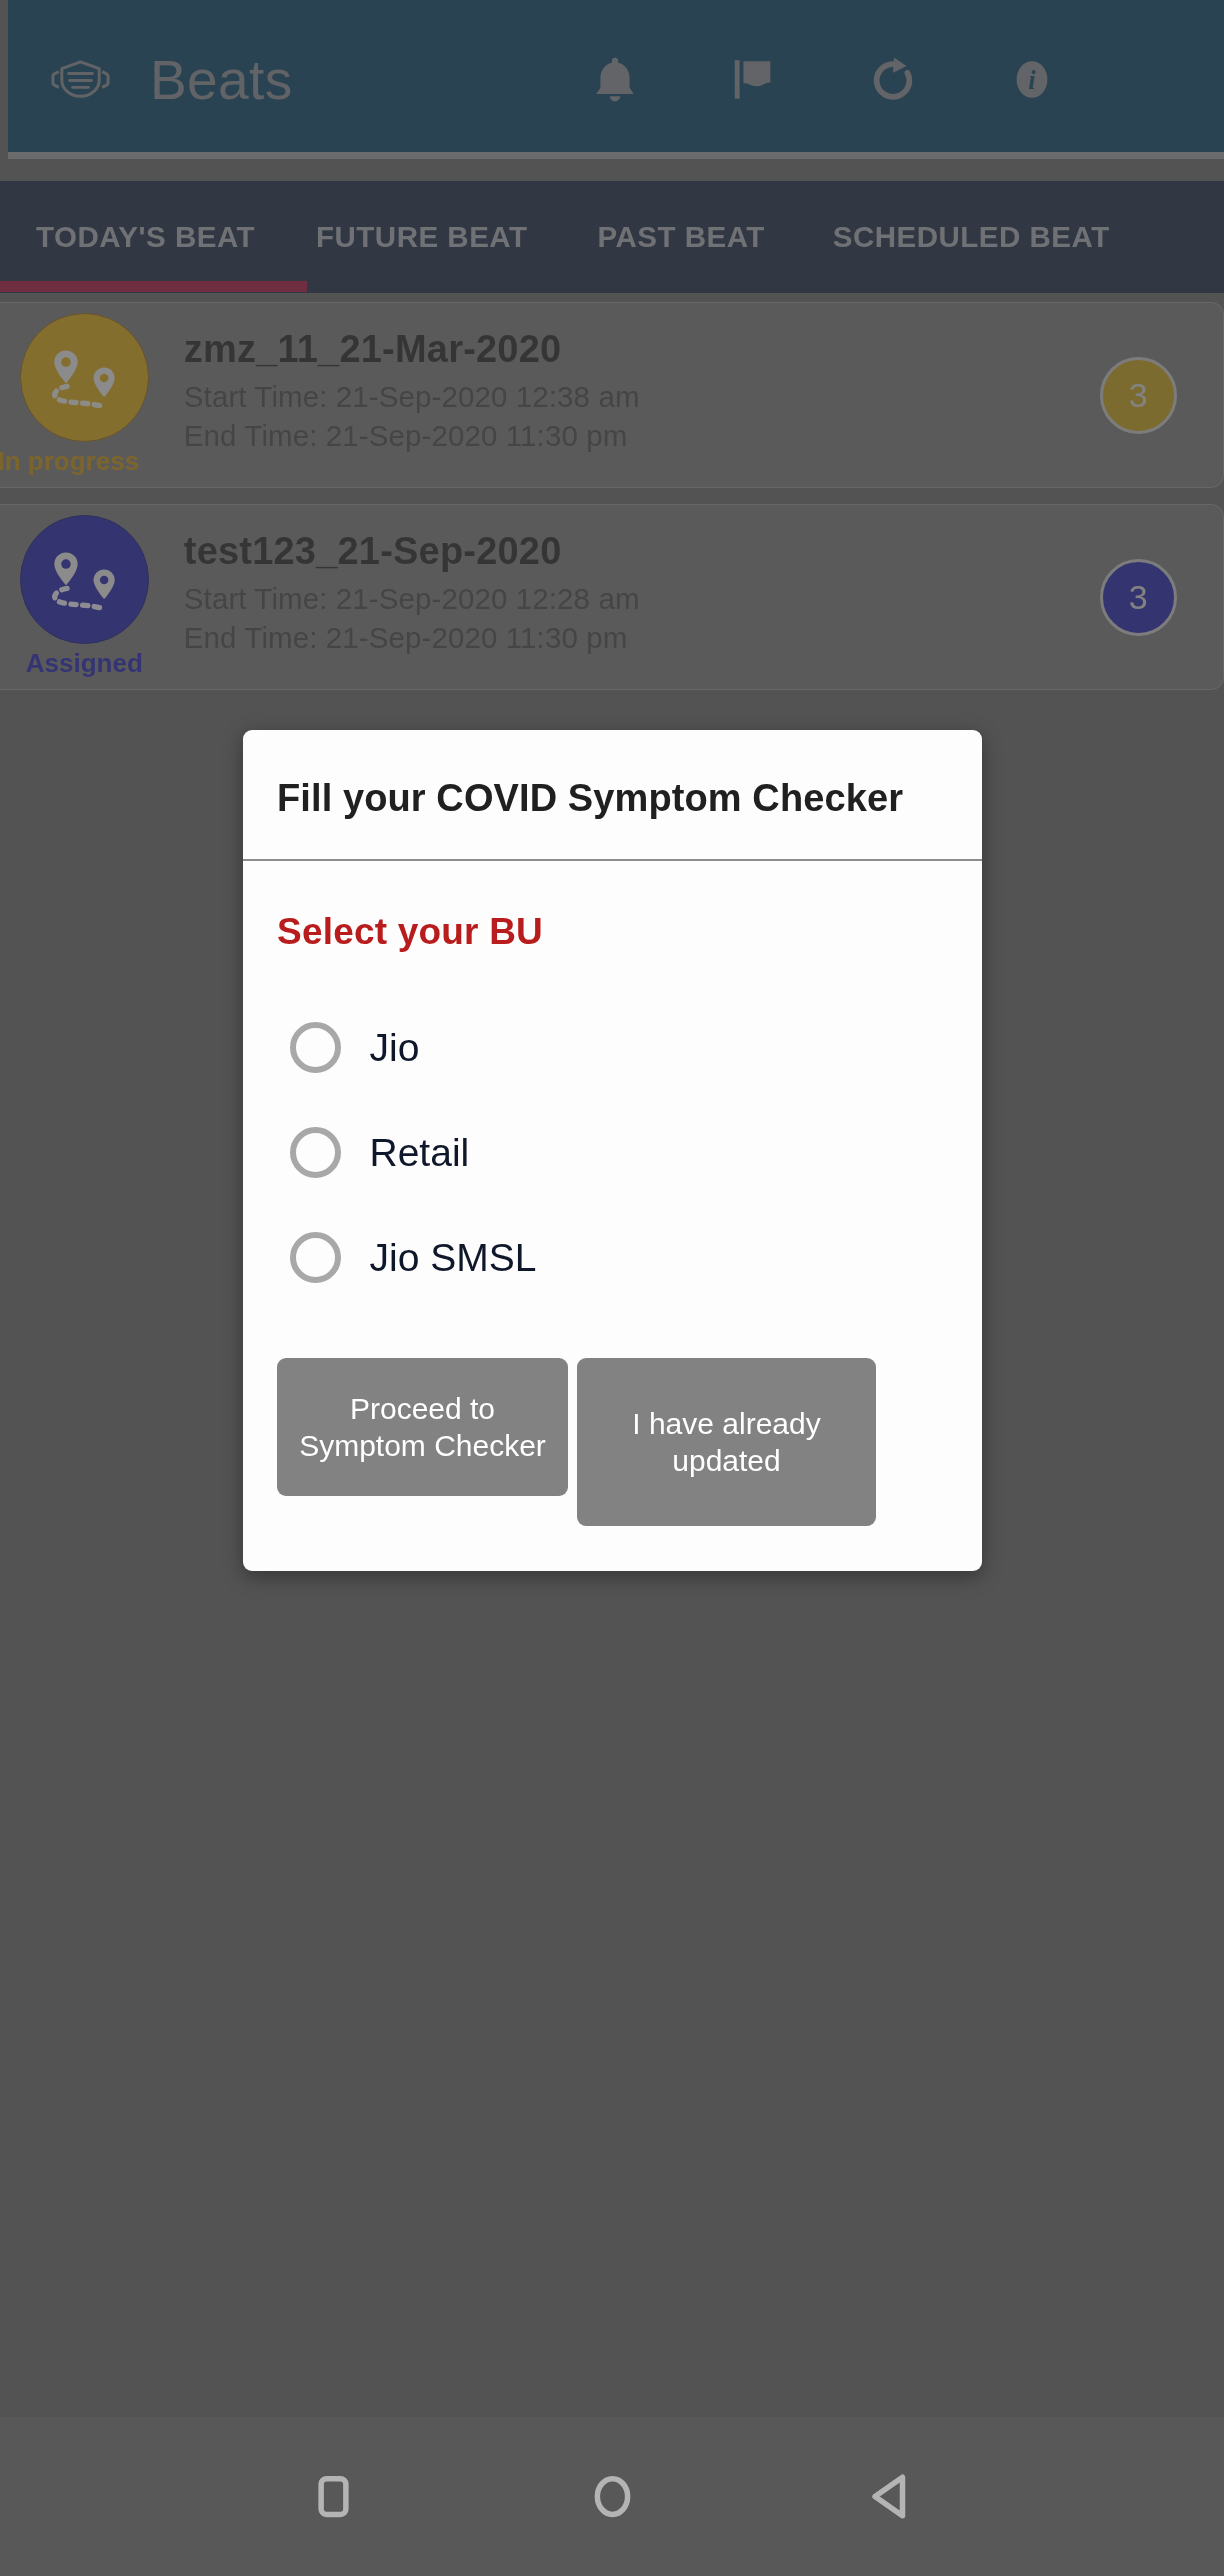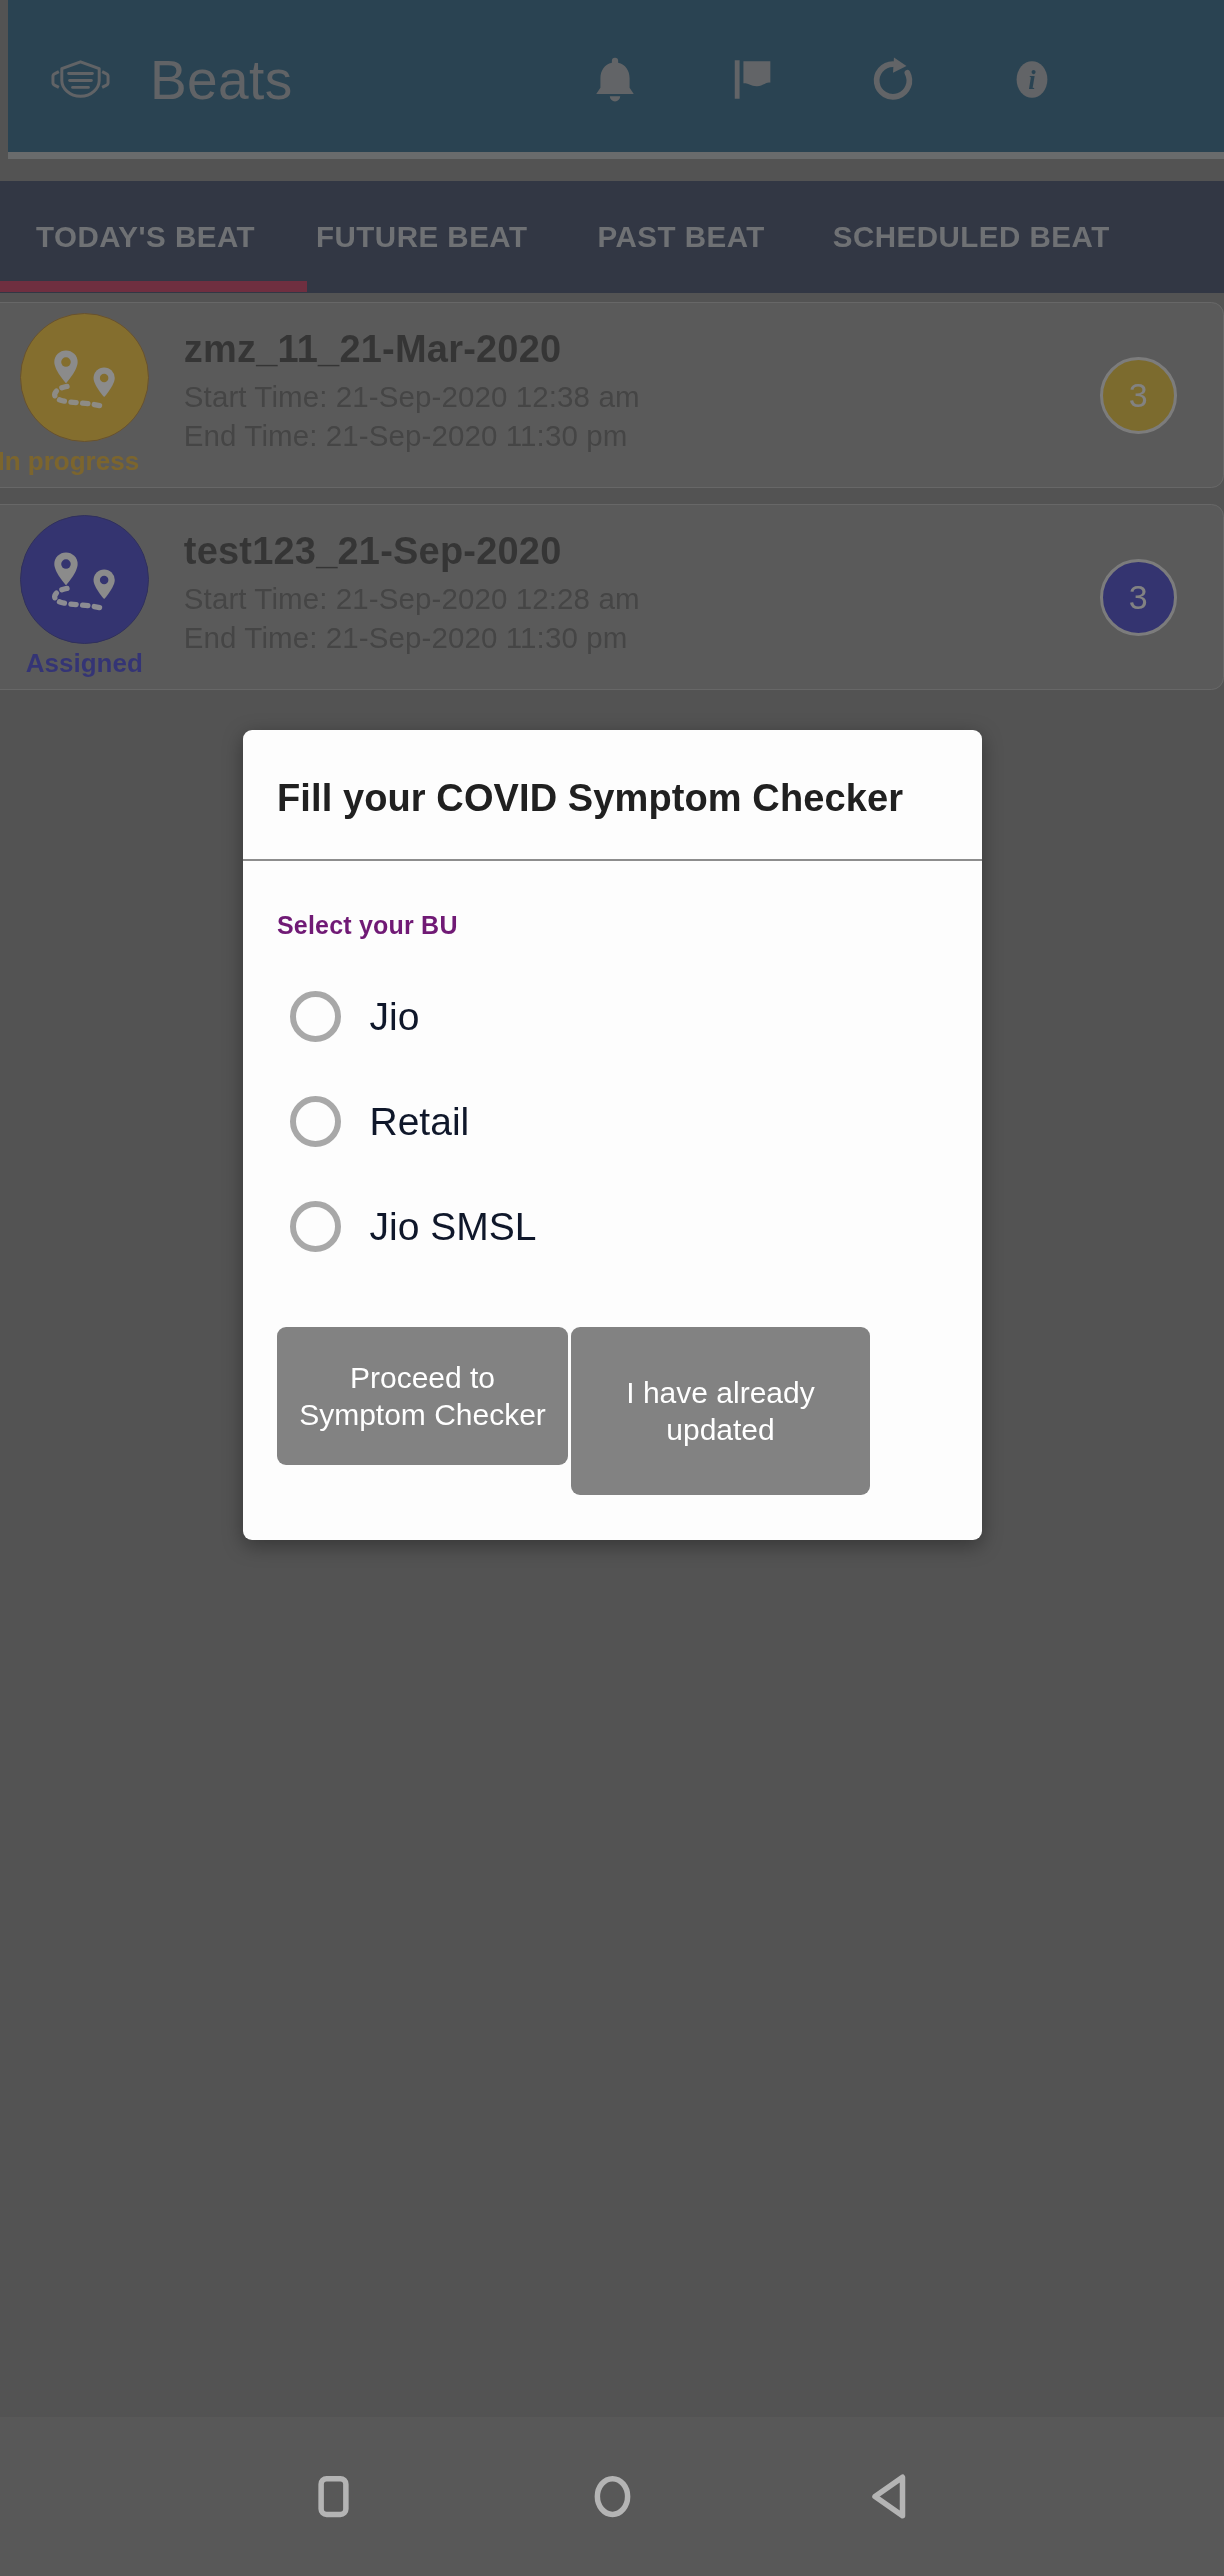--- a/index.html
+++ b/index.html
@@ -170,24 +170,24 @@
   #dialog-title {
     font-size:38px;
     font-weight:700;
     color:#202020;
     letter-spacing:0.1px;
   }
   #dialog-body {
     padding:50px 34px 0 34px;
   }
   #bu-label {
-    font-size:25px;
+    font-size:37px;
     font-weight:700;
-    color:#701a75;
-    margin-bottom:24px;
+    color:#b91c1c;
+    margin-bottom:42px;
     letter-spacing:0.2px;
   }
   .radio-row {
     display:flex;
     align-items:center;
     height:105px;
   }
   .radio-mark {
     width:51px; height:51px;
     border-radius:50%;
@@ -197,21 +197,21 @@
   }
   .radio-label {
     margin-left:29px;
     font-size:39px;
     color:#0f172a;
     font-weight:300;
   }
   #dialog-actions {
     display:flex;
     align-items:flex-start;
-    gap:3px;
+    gap:9px;
     padding:48px 34px 45px 34px;
   }
   .dlg-btn {
     background:#828282;
     color:#ffffff;
     border:none;
     border-radius:9px;
     font-family:"Liberation Sans", sans-serif;
     font-size:30px;
     font-weight:400;

